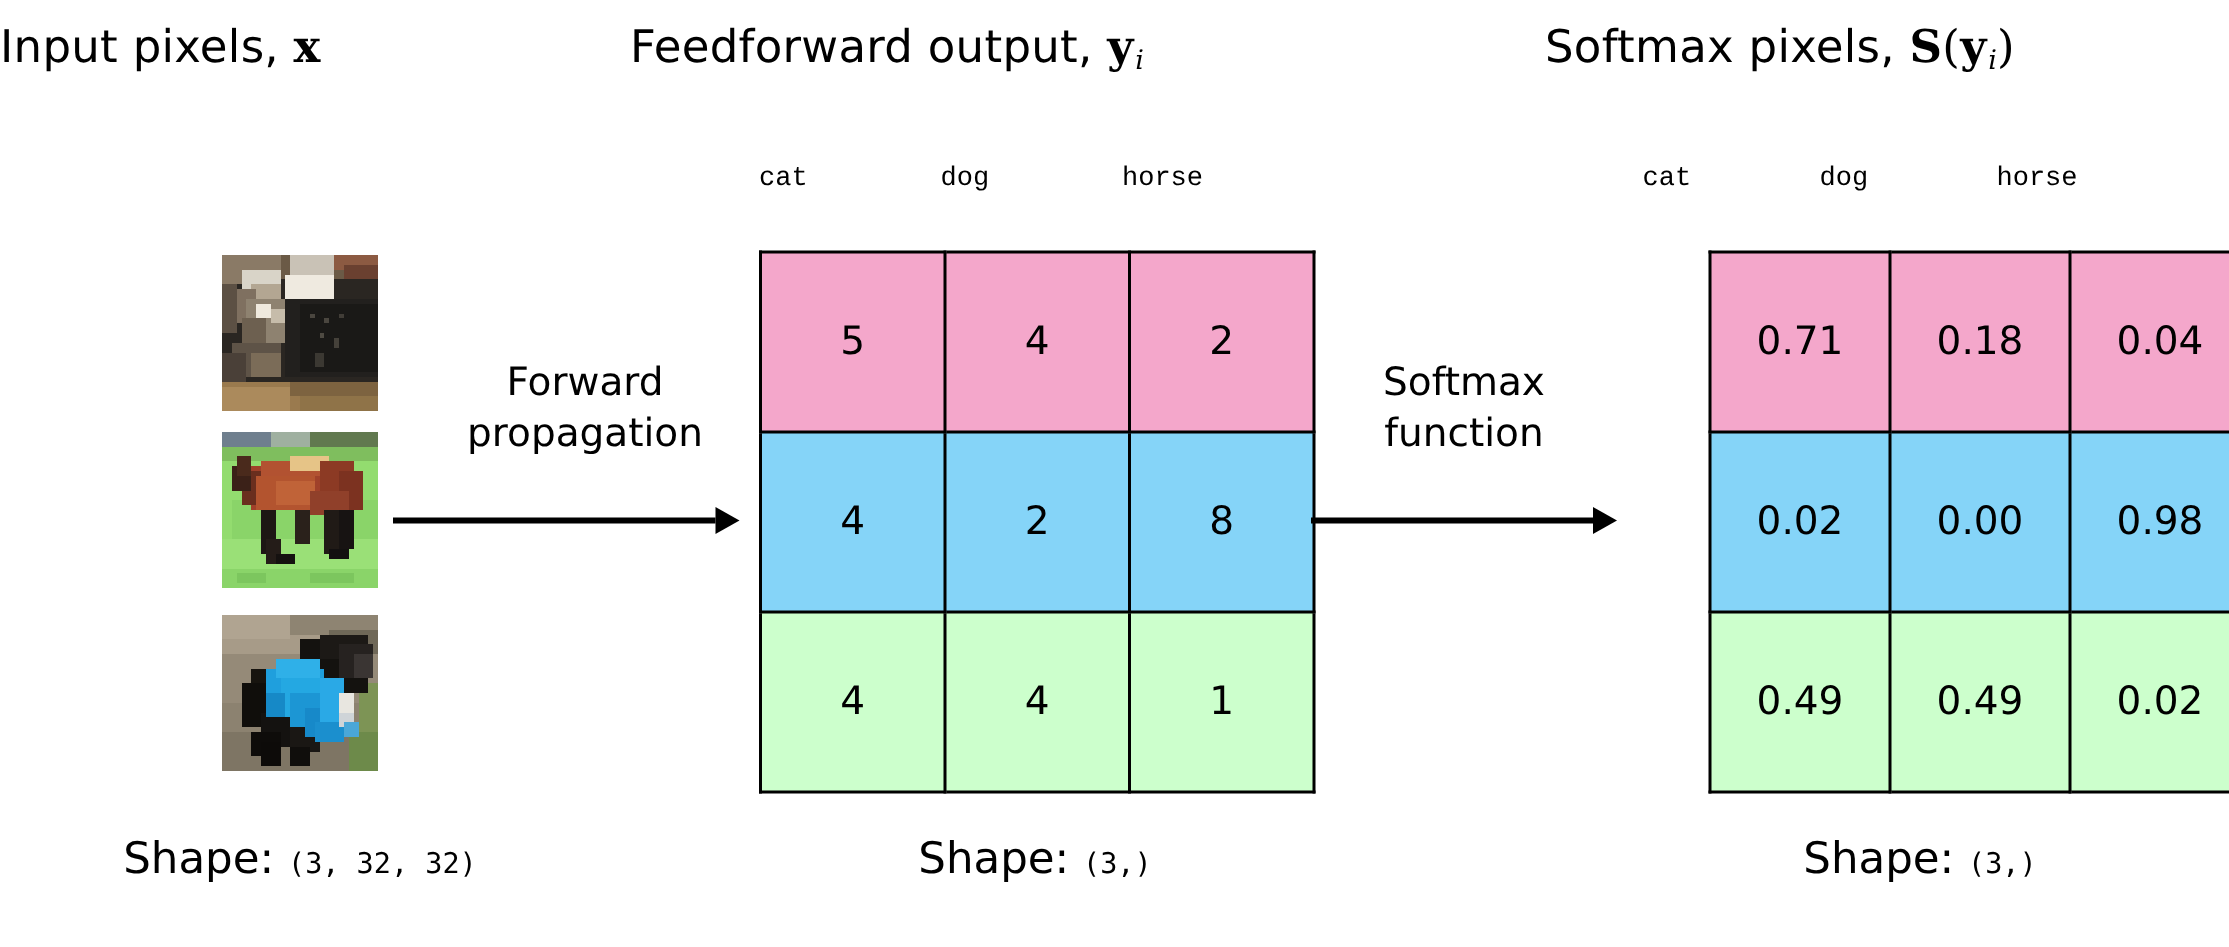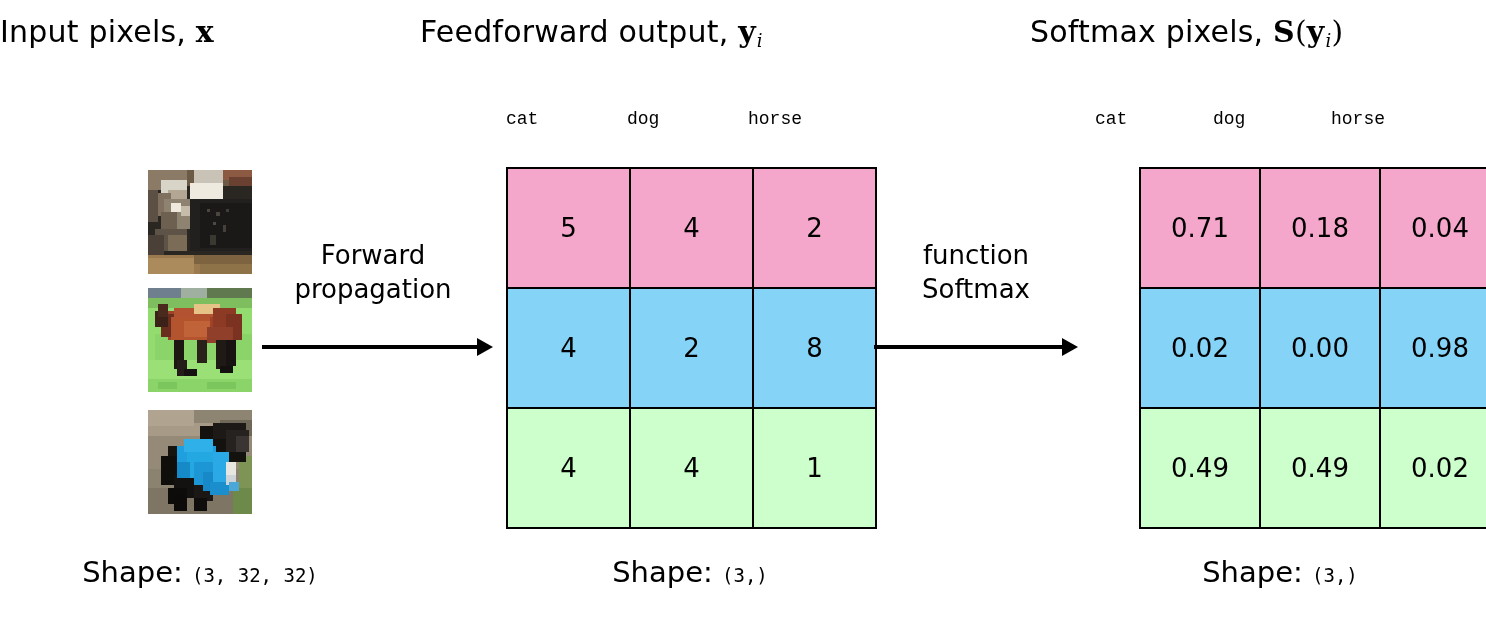--- a/index.html
+++ b/index.html
@@ -239,21 +239,21 @@
 
     <rect x="24" y="16" width="3" height="6" fill="#e8e6e0"></rect>
     <rect x="24" y="20" width="3" height="3" fill="#cfd4d8"></rect>
     <rect x="25" y="22" width="3" height="3" fill="#4aa7d8"></rect>
 
     <rect x="8" y="26" width="4" height="5" fill="#0d0b09"></rect>
     <rect x="14" y="27" width="4" height="4" fill="#100e0c"></rect>
   </svg>
 </div>
 
-<div class="abs arrow-label" style="left:260px; top:238px; width:226px;">
+<div class="abs arrow-label" style="left:277px; top:238px; width:226px;">
   <div>Forward</div>
   <div>propagation</div>
 </div>
 <div class="arrow-line" style="left:262px; top:345px; width:215px;"></div>
 <div class="arrow-head" style="left:477px; top:338px;"></div>
 
 <div class="abs class-head" style="left:506px; top:109px; width:121px;">
   <span>cat</span>
 </div>
 <div class="abs class-head" style="left:627px; top:109px; width:121px;">
@@ -277,22 +277,22 @@
     </tr>
     <tr class="row-green">
       <td>4</td>
       <td>4</td>
       <td>1</td>
     </tr>
   </tbody>
 </table>
 
 <div class="abs arrow-label" style="left:872px; top:238px; width:208px;">
+  <div>Softmax</div>
   <div>function</div>
-  <div>Softmax</div>
 </div>
 <div class="arrow-line" style="left:874px; top:345px; width:188px;"></div>
 <div class="arrow-head" style="left:1062px; top:338px;"></div>
 
 <div class="abs class-head" style="left:1095px; top:109px; width:118px;">
   <span>cat</span>
 </div>
 <div class="abs class-head" style="left:1213px; top:109px; width:118px;">
   <span>dog</span>
 </div>

